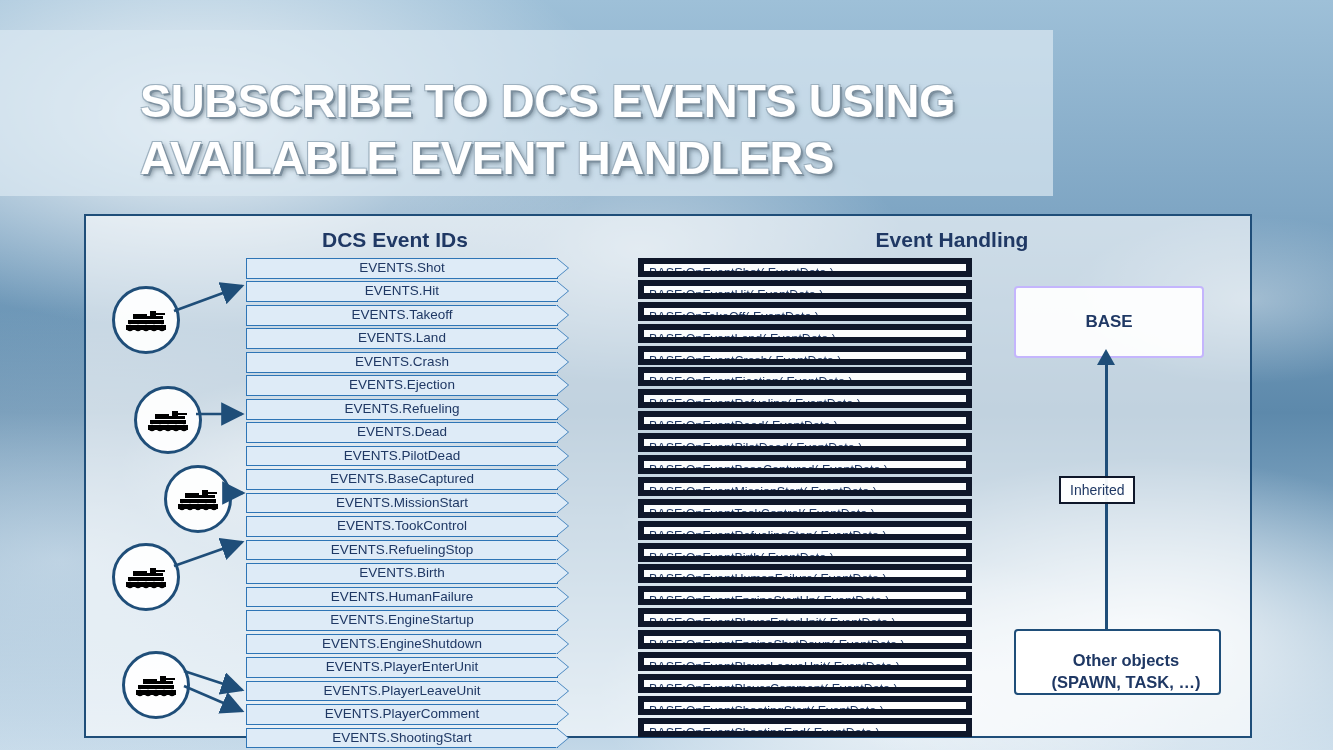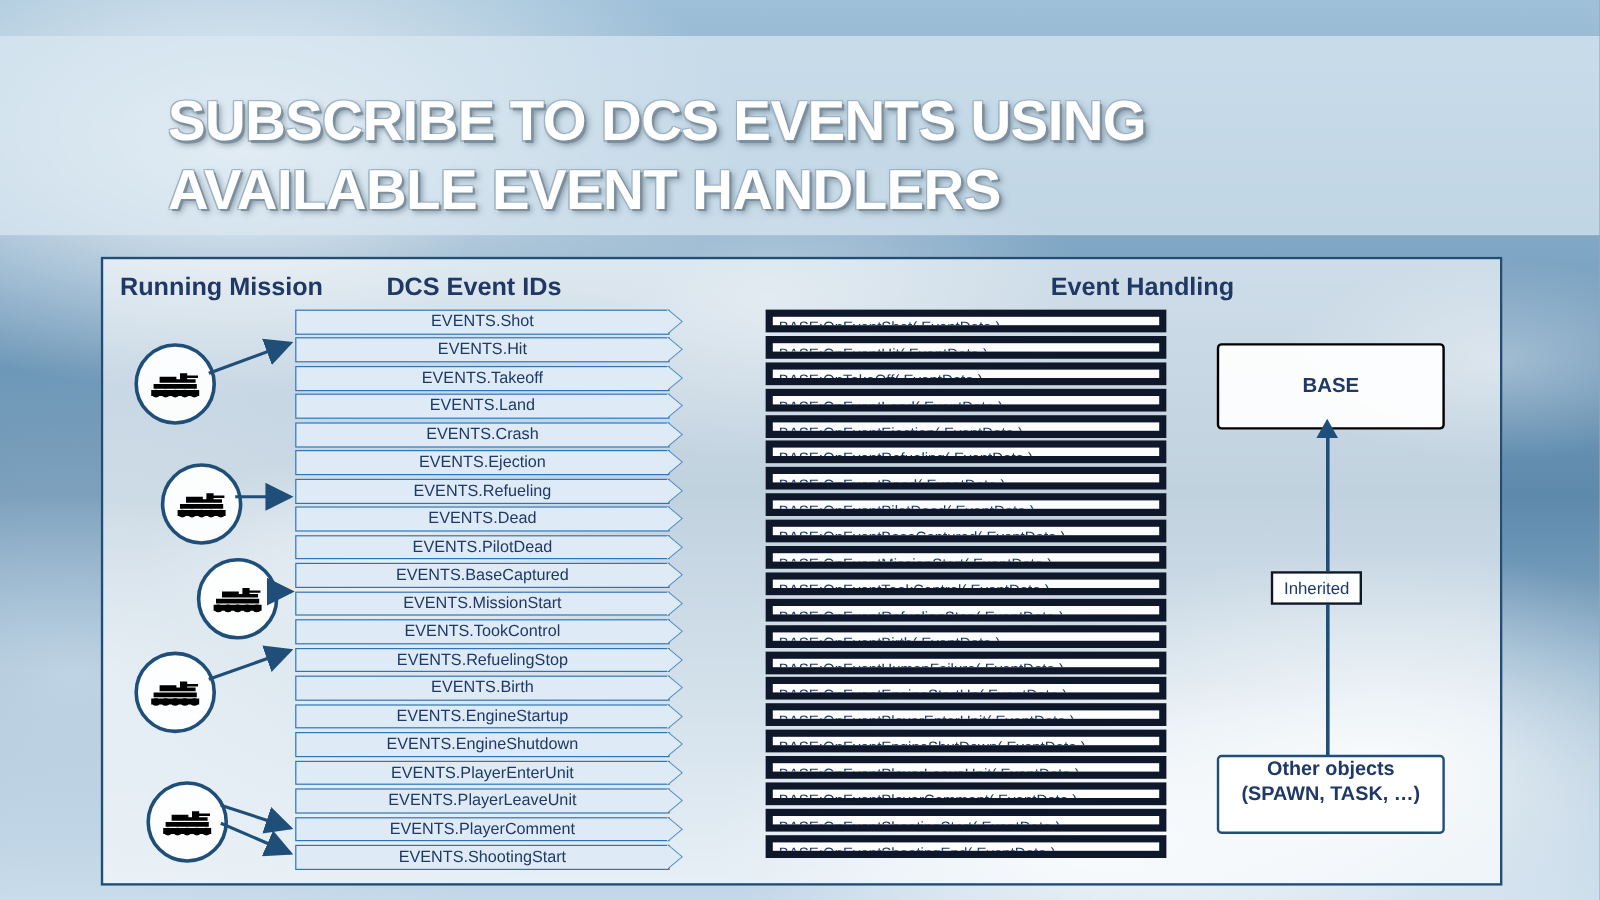--- a/index.html
+++ b/index.html
@@ -36,21 +36,21 @@
       radial-gradient(ellipse 260px 120px at 1250px 300px, rgba(255,255,255,0.35), rgba(255,255,255,0) 70%),
       radial-gradient(ellipse 200px 90px at 760px 520px, rgba(255,255,255,0.30), rgba(255,255,255,0) 70%);
     pointer-events: none;
   }
 
   
   #title-band {
     position: absolute;
     left: 0;
     top: 30px;
-    width: 1333px;
+    width: 1053px;
     height: 166px;
     background: rgba(218,231,241,0.72);
     box-shadow: inset 0 0 0 0 rgba(0,0,0,0);
   }
   #title-text {
     position: absolute;
     left: 140px;
     top: 42px;
     width: 1100px;
     font-size: 47px;
@@ -143,21 +143,21 @@
   }
 
   
   #base-box {
     position: absolute;
     left: 928px;
     top: 70px;
     width: 186px;
     height: 68px;
     background: rgba(255,255,255,0.93);
-    border: 2px solid #000000;
+    border: 2px solid #c4b5fd;
     border-radius: 4px;
     color: #1f3864;
     font-size: 17px;
     font-weight: bold;
     display: flex;
     align-items: center;
     justify-content: center;
   }
   #other-box {
     position: absolute;
@@ -167,22 +167,23 @@
     height: 62px;
     background: rgba(255,255,255,0.93);
     border: 2px solid #1f4e79;
     border-radius: 4px;
     color: #1f3864;
     font-size: 16.5px;
     font-weight: bold;
     text-align: center;
     line-height: 1.3;
     display: flex;
-    align-items: flex-start;
+    align-items: flex-end;
     justify-content: center;
+    padding-left: 17px;
   }
   #inherit-line {
     position: absolute;
     left: 1019px;
     top: 148px;
     width: 3px;
     height: 266px;
     background: #1f4e79;
   }
   #inherit-arrow {
@@ -233,21 +234,20 @@
 
 <div id="title-band">
   <div id="title-text">
     <div>Subscribe to DCS events using</div>
     <div>available event handlers</div>
   </div>
 </div>
 
 <div id="panel">
 
-  <div class="col-header" id="hdr-running">Running Mission</div>
   <div class="col-header" id="hdr-eventids">DCS Event IDs</div>
   <div class="col-header" id="hdr-handling">Event Handling</div>
 
   <div class="unit" style="left:26px; top:70px;">
     <svg width="44" height="26" viewBox="0 0 44 26">
       <path fill="#000" d="M2 18h40v5H2zM4 13h36v4H4zM9 7h14v5H9zM22 9h17v3H22zM26 4h6v5h-6zM30 6h11v2H30z"></path>
       <circle cx="6" cy="21" r="3.2" fill="#000"></circle>
         <circle cx="14" cy="21" r="3.2" fill="#000"></circle>
       <circle cx="22" cy="21" r="3.2" fill="#000"></circle>
         <circle cx="30" cy="21" r="3.2" fill="#000"></circle>
@@ -317,34 +317,36 @@
     <div class="chip">EVENTS.Crash</div>
     <div class="chip">EVENTS.Ejection</div>
     <div class="chip">EVENTS.Refueling</div>
     <div class="chip">EVENTS.Dead</div>
     <div class="chip">EVENTS.PilotDead</div>
     <div class="chip">EVENTS.BaseCaptured</div>
     <div class="chip">EVENTS.MissionStart</div>
     <div class="chip">EVENTS.TookControl</div>
     <div class="chip">EVENTS.RefuelingStop</div>
     <div class="chip">EVENTS.Birth</div>
+    <div class="chip">EVENTS.HumanFailure</div>
     <div class="chip">EVENTS.EngineStartup</div>
     <div class="chip">EVENTS.EngineShutdown</div>
     <div class="chip">EVENTS.PlayerEnterUnit</div>
     <div class="chip">EVENTS.PlayerLeaveUnit</div>
     <div class="chip">EVENTS.PlayerComment</div>
     <div class="chip">EVENTS.ShootingStart</div>
 
   </div>
 
   <div id="handlers">
     <div class="hbox">BASE:OnEventShot( EventData )</div>
     <div class="hbox">BASE:OnEventHit( EventData )</div>
     <div class="hbox">BASE:OnTakeOff( EventData )</div>
     <div class="hbox">BASE:OnEventLand( EventData )</div>
+    <div class="hbox">BASE:OnEventCrash( EventData )</div>
     <div class="hbox">BASE:OnEventEjection( EventData )</div>
     <div class="hbox">BASE:OnEventRefueling( EventData )</div>
     <div class="hbox">BASE:OnEventDead( EventData )</div>
     <div class="hbox">BASE:OnEventPilotDead( EventData )</div>
     <div class="hbox">BASE:OnEventBaseCaptured( EventData )</div>
     <div class="hbox">BASE:OnEventMissionStart( EventData )</div>
     <div class="hbox">BASE:OnEventTookControl( EventData )</div>
     <div class="hbox">BASE:OnEventRefuelingStop( EventData )</div>
     <div class="hbox">BASE:OnEventBirth( EventData )</div>
     <div class="hbox">BASE:OnEventHumanFailure( EventData )</div>

